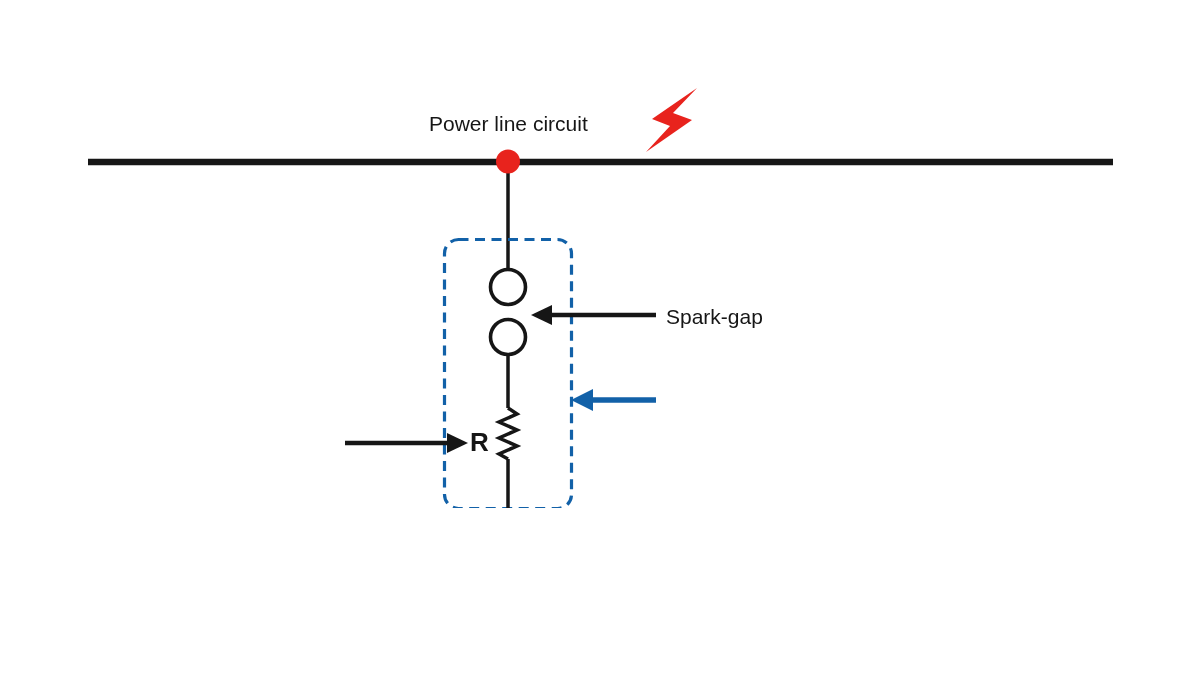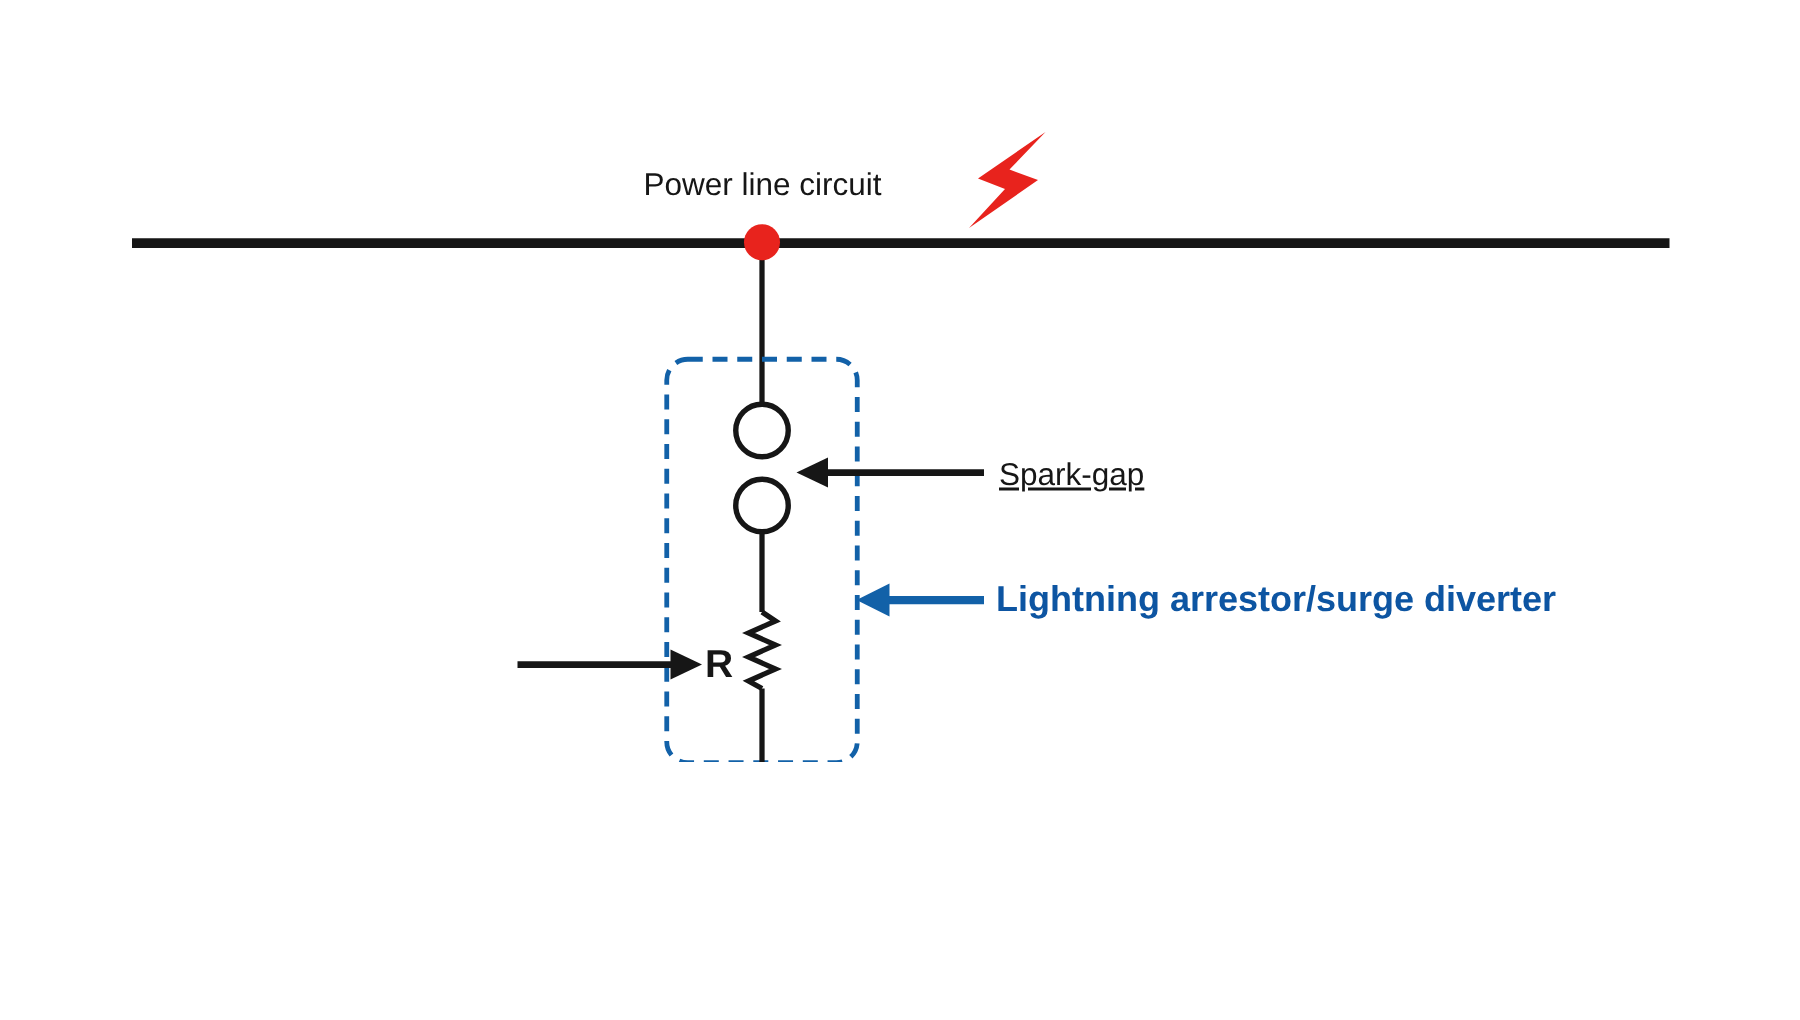--- a/index.html
+++ b/index.html
@@ -45,21 +45,21 @@
   .ground-line { stroke: var(--ink); fill: none; }
 
   .label {
     position: absolute;
     color: var(--ink);
     font-size: 21px;
     line-height: 1.25;
     white-space: nowrap;
   }
   .label-power-line   { left: 429px; top: 111px; }
-  .label-spark-gap    { left: 666px; top: 304px; text-decoration: underline; }
+  .label-spark-gap    { left: 666px; top: 304px; }
   .label-arrestor {
     left: 664px; top: 385px;
     font-size: 24px;
     font-weight: 700;
     color: var(--accent-blue-text);
   }
   .label-resistor     { left: 117px; top: 430px; }
   .label-r-symbol {
     left: 470px; top: 426px;
     font-size: 26px;
@@ -111,18 +111,17 @@
     <g>
       <line class="black-arrow-line" x1="345" y1="443" x2="450" y2="443"></line>
       <polygon class="black-arrow-head" points="468,443 447,433 447,453"></polygon>
     </g>
   </svg>
 
   <div class="label label-power-line">Power line circuit</div>
 
   <div class="label label-spark-gap">Spark-gap</div>
 
-  <div class="label label-arrestor">Lightning arrestor/surge diverter</div>
 
 
   <div class="label label-r-symbol">R</div>
 
 </div>
 
 </body></html>

